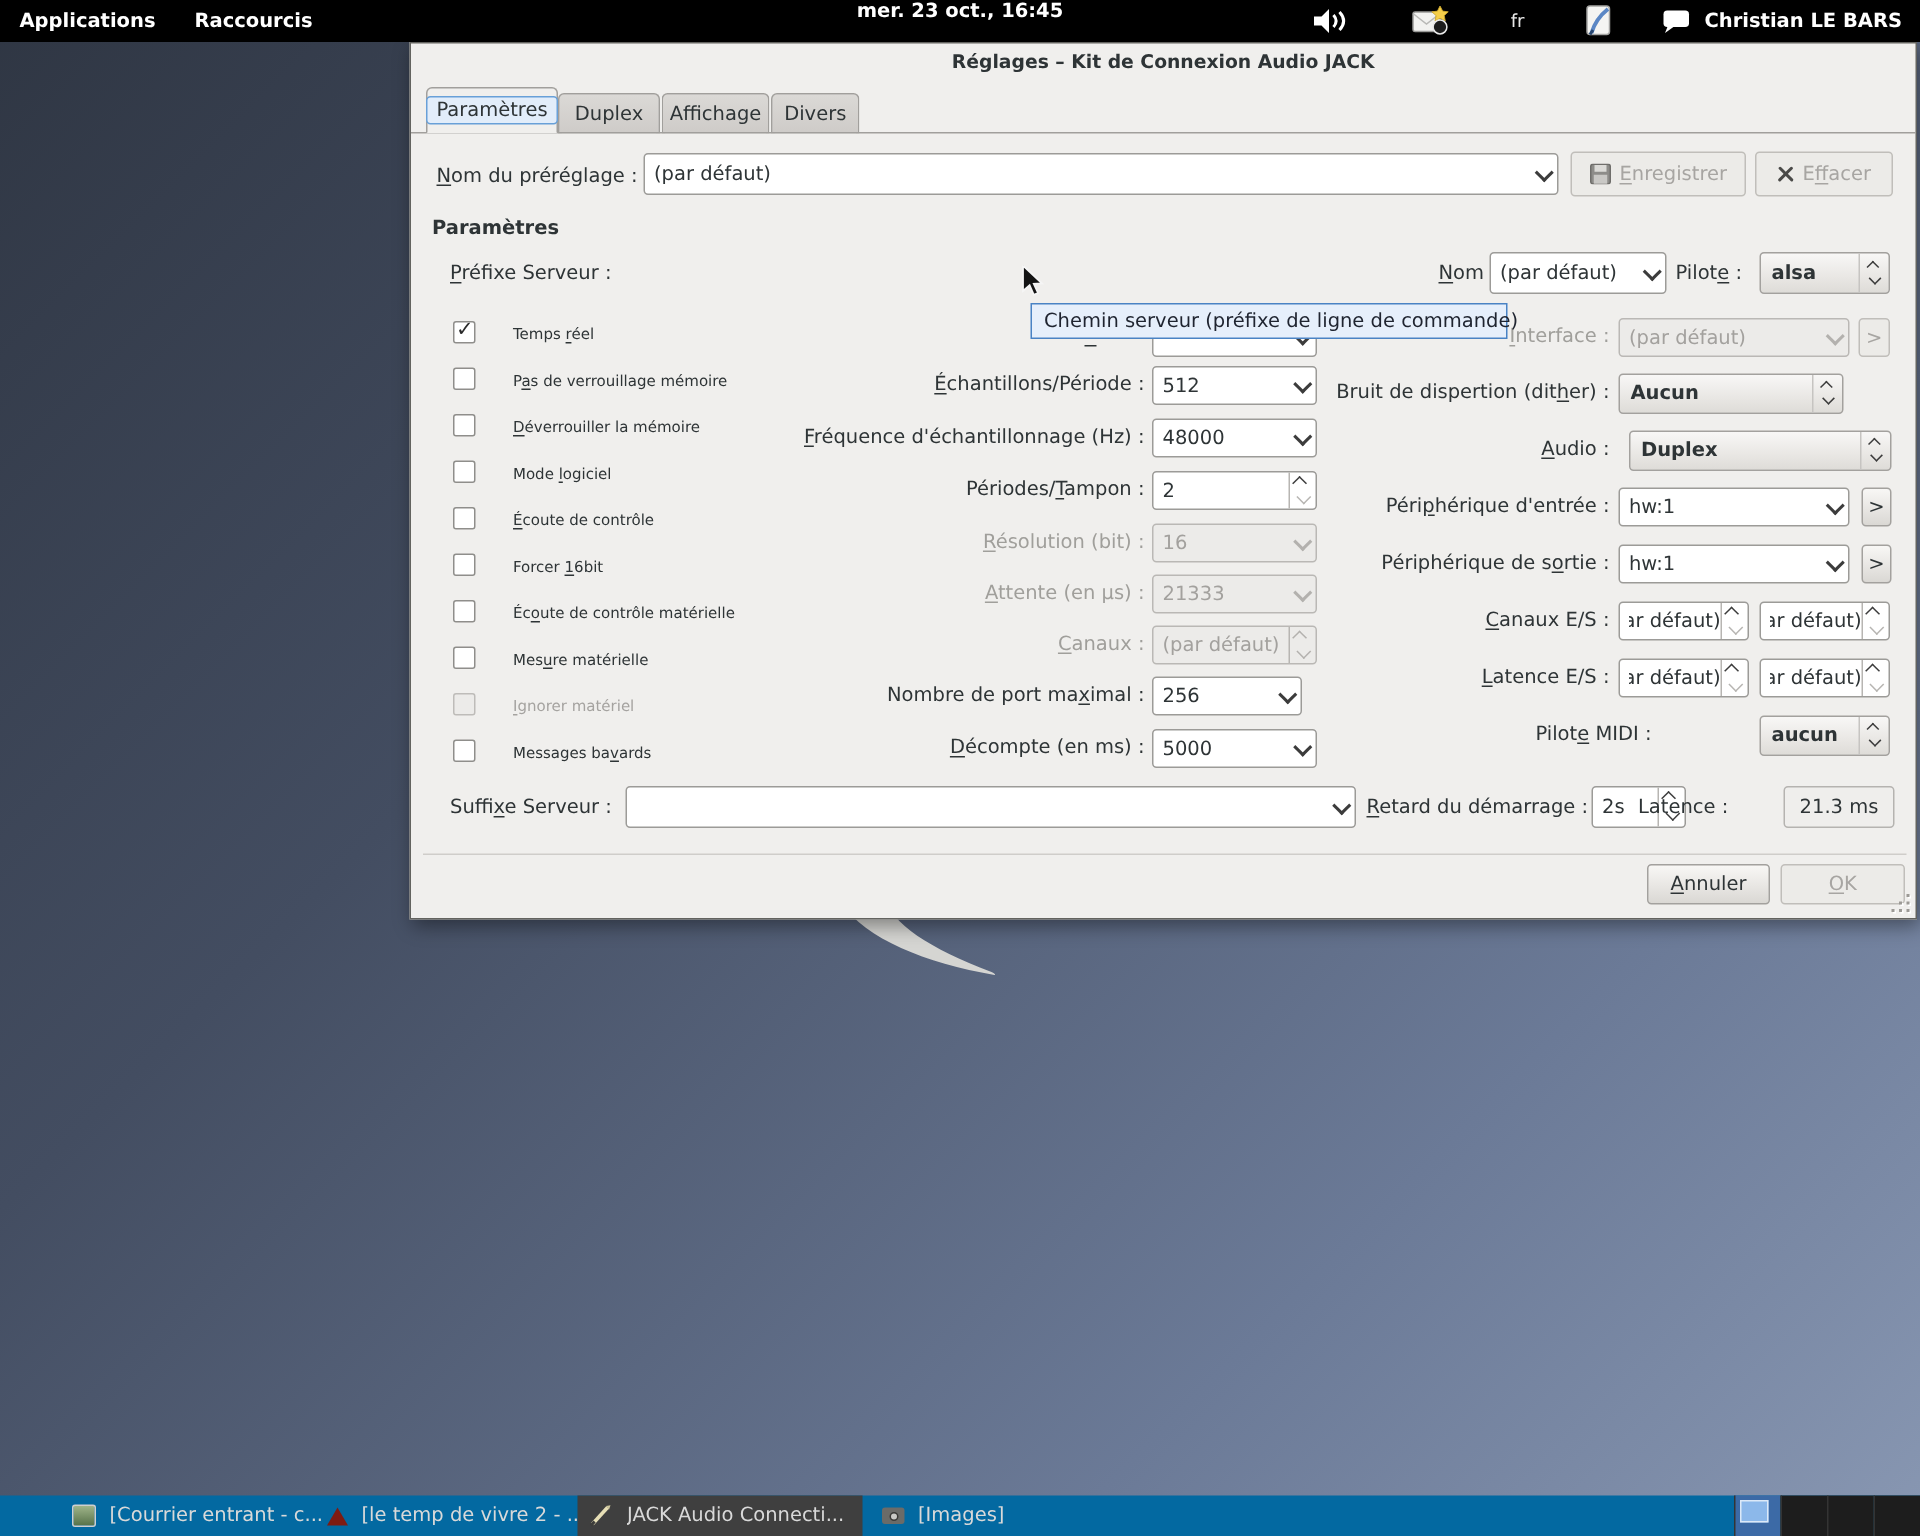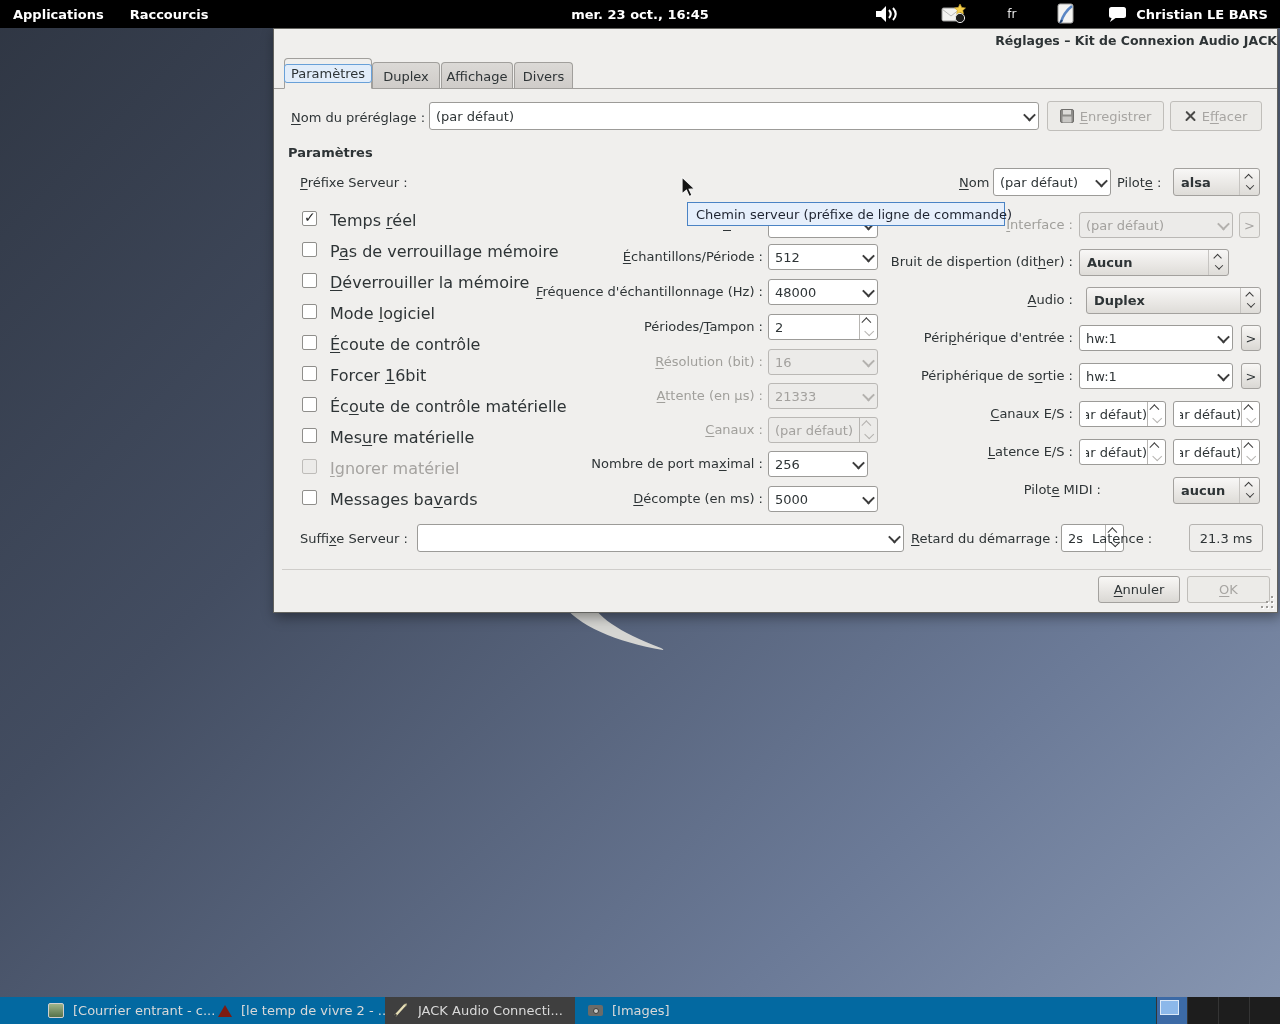--- a/index.html
+++ b/index.html
@@ -4,42 +4,42 @@
 <style>
   html,body{margin:0;padding:0;}
   body{width:1280px;height:1024px;position:relative;overflow:hidden;
        font-family:"DejaVu Sans","Liberation Sans",sans-serif;background:#3a4150;}
   
   .desktop{position:absolute;inset:0;
     background:linear-gradient(135deg,#2f3643 0%,#434d61 35%,#6b7a97 75%,#8897b2 100%);}
   .swirl{position:absolute;left:545px;top:598px;z-index:1;}
   
   .top-panel{position:absolute;top:0;left:0;right:0;height:28px;background:#000;color:#fff;
-    display:flex;align-items:center;font-size:13px;z-index:40;}
+    display:flex;align-items:flex-start;font-size:13px;z-index:40;}
   .menu-item{padding:0 13px;font-weight:bold;height:28px;display:flex;align-items:center;}
   .clock{position:absolute;left:50%;transform:translateX(-50%);font-weight:bold;}
   .panel-right{position:absolute;right:0;top:0;height:28px;display:flex;align-items:center;}
   .pi{display:flex;align-items:center;justify-content:center;}
   .kbd-layout{font-size:12px;color:#e8e8e8;}
   .user-name{font-weight:bold;font-size:13px;}
   
   .taskbar{position:absolute;bottom:0;left:0;right:0;height:27px;background:#0369a1;z-index:40;}
   .task{position:absolute;top:0;height:27px;display:flex;align-items:center;gap:9px;
     color:#d9d9d9;font-size:13px;padding:0 8px;box-sizing:border-box;width:190px;}
   .task .tlabel{white-space:nowrap;overflow:hidden;}
   .task.active{background:#3f3f3f;}
   .workspaces{position:absolute;right:0;top:0;height:27px;display:flex;}
   .ws{width:31px;height:27px;background:#1d1d1d;border-left:1px solid #343434;box-sizing:border-box;position:relative;}
   .ws.active{background:#3c6aa6;}
   .ws.active::after{content:"";position:absolute;left:3px;top:3px;width:17px;height:13px;
     background:#8cb8ea;border:1px solid #dce9f8;}
   
   .dialog{position:absolute;left:273px;top:28px;width:1005px;height:585px;background:#f0efed;
     border:1px solid #63635f;box-sizing:border-box;z-index:5;box-shadow:2px 4px 12px rgba(0,0,0,.4);}
-  .dlg-title{position:absolute;top:4px;left:0;right:0;text-align:right;
+  .dlg-title{position:absolute;top:4px;left:0;right:0;text-align:center;
     font-size:12.5px;font-weight:bold;color:#2e3436;}
   .tabline{position:absolute;top:59px;left:0;width:100%;height:1px;background:#a19f9c;z-index:1;}
   .tab{position:absolute;box-sizing:border-box;border:1px solid #a19f9c;border-radius:4px 4px 0 0;
     display:flex;align-items:center;justify-content:center;font-size:13px;color:#2e3436;}
   .tab.active{background:#f0efed;border-bottom:1px solid #f0efed;height:31px;top:29px;z-index:2;}
   .tab.inactive{background:linear-gradient(#dbd9d6,#cecbc8);height:27px;top:33px;border-bottom:none;}
   .tab-focus{border:1px solid #68a0d8;background:#e2edfa;border-radius:3px;padding:1px 6px;}
   
   .lbl{position:absolute;font-size:13px;color:#2e3436;white-space:nowrap;}
   .lbl.right{text-align:right;}
@@ -78,21 +78,21 @@
   .cvd{width:6px;height:6px;border-right:1.8px solid #3c3c3c;border-bottom:1.8px solid #3c3c3c;
     transform:rotate(45deg) translate(-1px,-2px);}
   .cvd.faint,.cvu.faint{border-color:#b7b5b2;}
   .spin.dis .cvu,.spin.dis .cvd{border-color:#b3b1ae;}
   
   .btn{position:absolute;box-sizing:border-box;border:1px solid #a3a19e;border-radius:3px;
     background:linear-gradient(#f8f7f5,#e8e6e3 55%,#dad8d4);display:flex;align-items:center;
     justify-content:center;gap:6px;font-size:13px;color:#2e3436;}
   .btn.dis{background:#ecebe8;color:#a7a5a2;border-color:#c0beba;}
   
-  .checkrow{position:absolute;display:flex;align-items:flex-start;gap:13px;font-size:16px;color:#2e3436;height:18px;}
+  .checkrow{position:absolute;display:flex;align-items:flex-end;gap:25px;font-size:10px;color:#2e3436;height:18px;}
   .box{width:15px;height:15px;box-sizing:border-box;background:#fff;border:1px solid #8f8e8b;
     border-radius:2px;position:relative;flex:none;}
   .box.checked::after{content:"✓";position:absolute;left:1px;top:-3px;font-size:14px;
     font-weight:bold;color:#2a2a2a;}
   .checkrow.dis{color:#a5a3a0;}
   .checkrow.dis .box{background:#ecebe9;border-color:#bebcb9;}
   .frame{position:absolute;box-sizing:border-box;background:#efeeec;border:1px solid #b5b3b0;
     border-radius:3px;display:flex;align-items:center;justify-content:center;font-size:13px;color:#2e3436;}
   .sep{position:absolute;height:1px;background:#cfcdca;}
   .xicon{position:relative;width:11px;height:11px;flex:none;}

